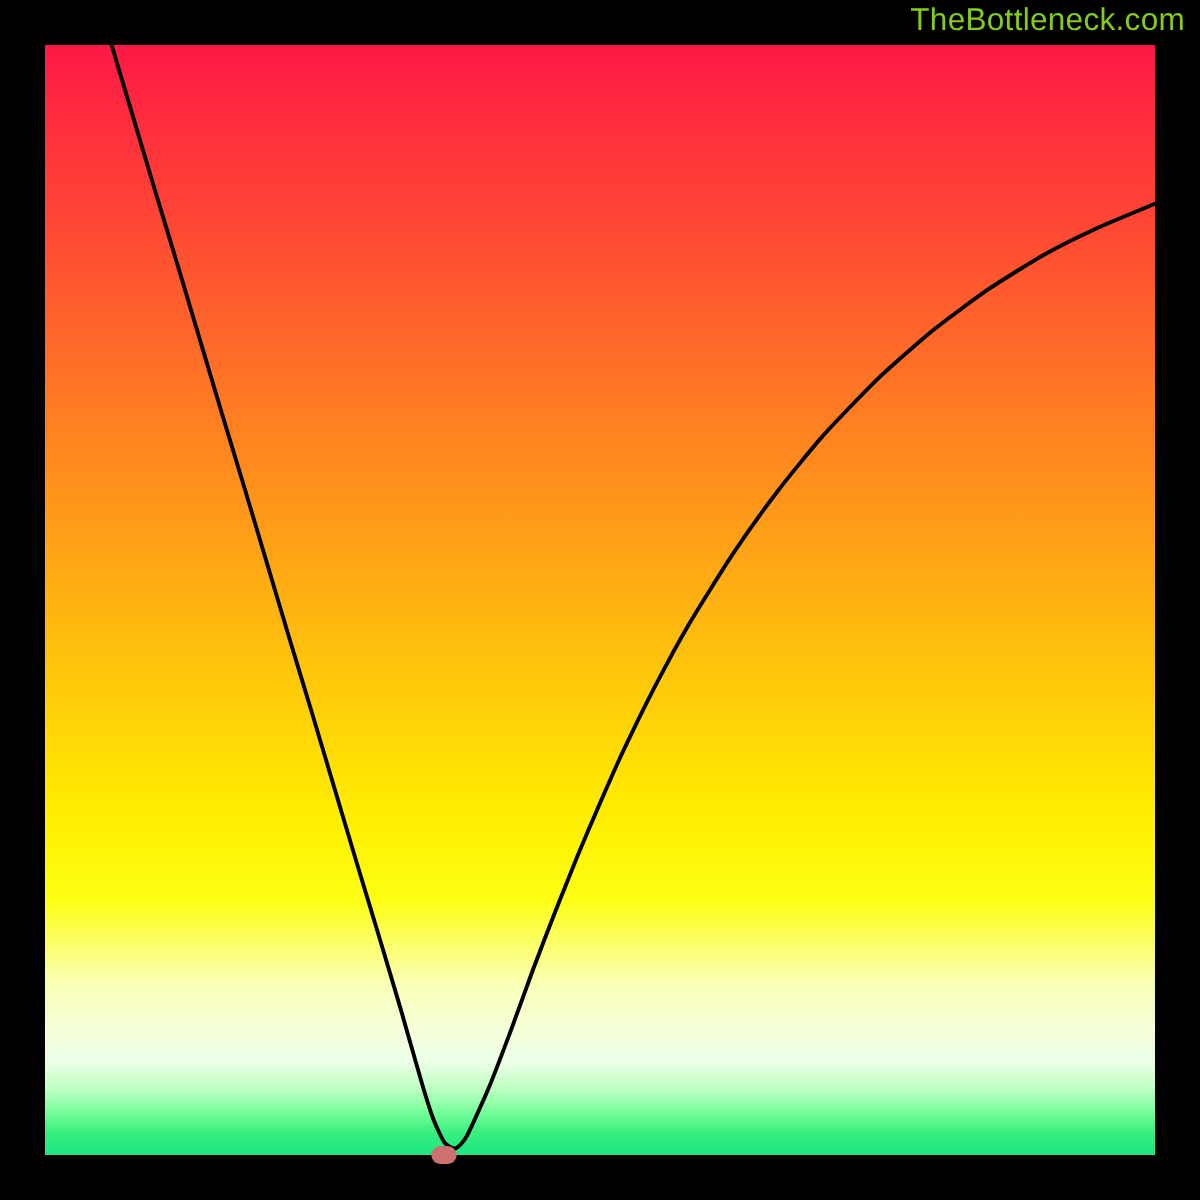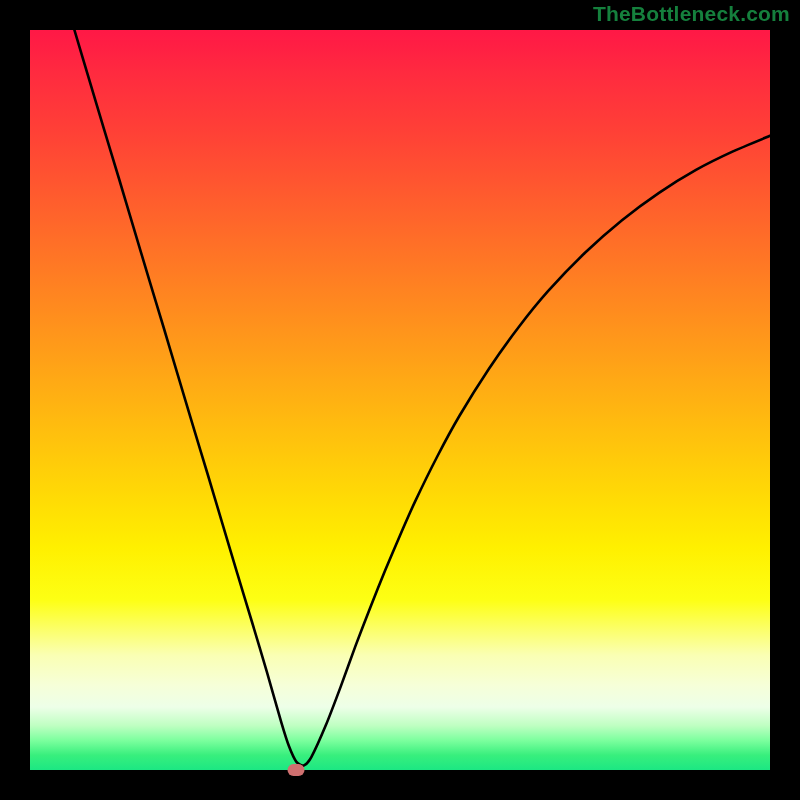--- a/index.html
+++ b/index.html
@@ -8,23 +8,23 @@
     height: 800px;
     background: #000;
     position: relative;
     font-family: Arial, Helvetica, sans-serif;
     overflow: hidden;
   }
   .watermark {
     position: absolute;
     top: 2px;
     right: 10px;
-    color: #15803d;
+    color: #84cc16;
     font-size: 21px;
-    font-weight: 700;
+    font-weight: 400;
     z-index: 10;
     letter-spacing: 0.2px;
   }
   .plot-area {
     position: absolute;
     left: 30px;
     top: 30px;
     width: 740px;
     height: 740px;
     background: linear-gradient(to bottom,

